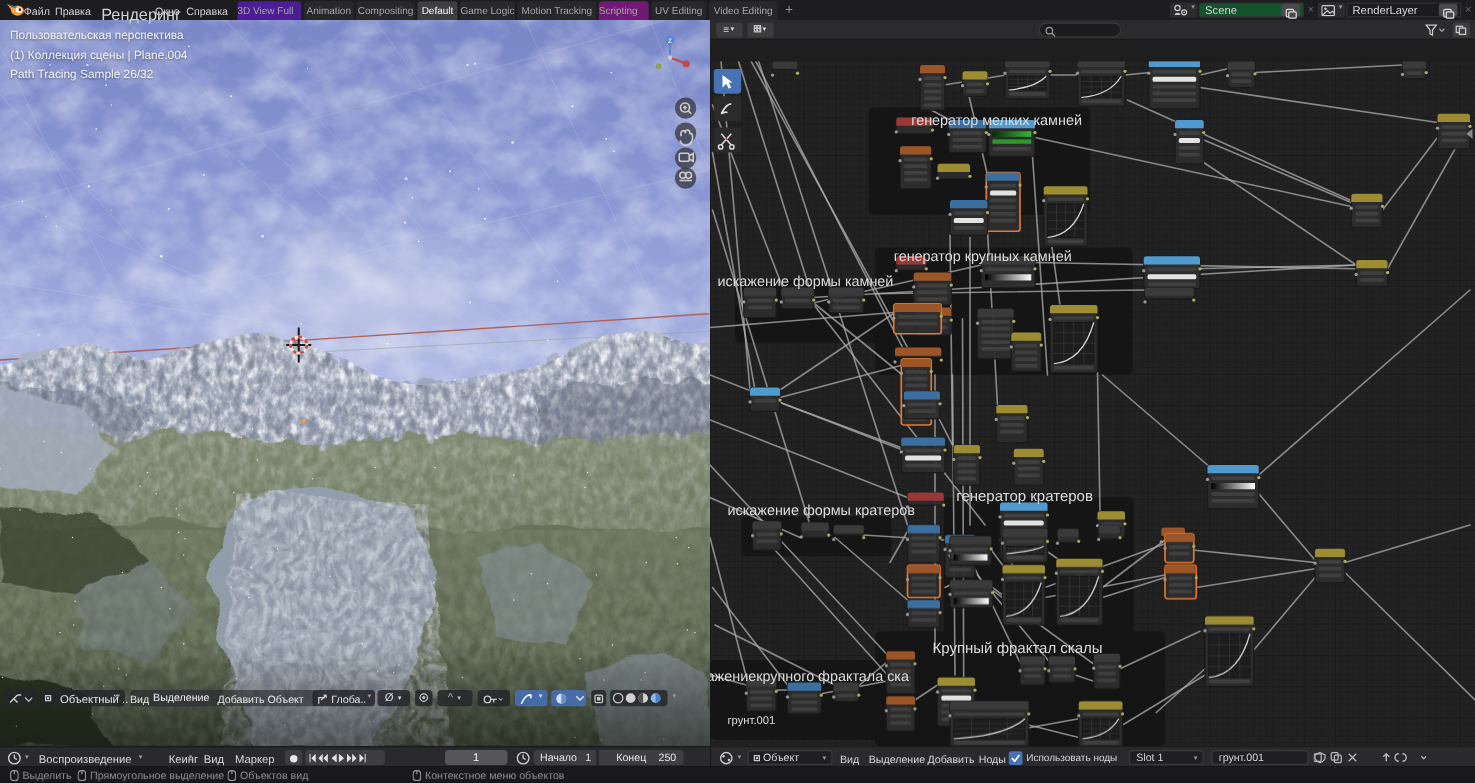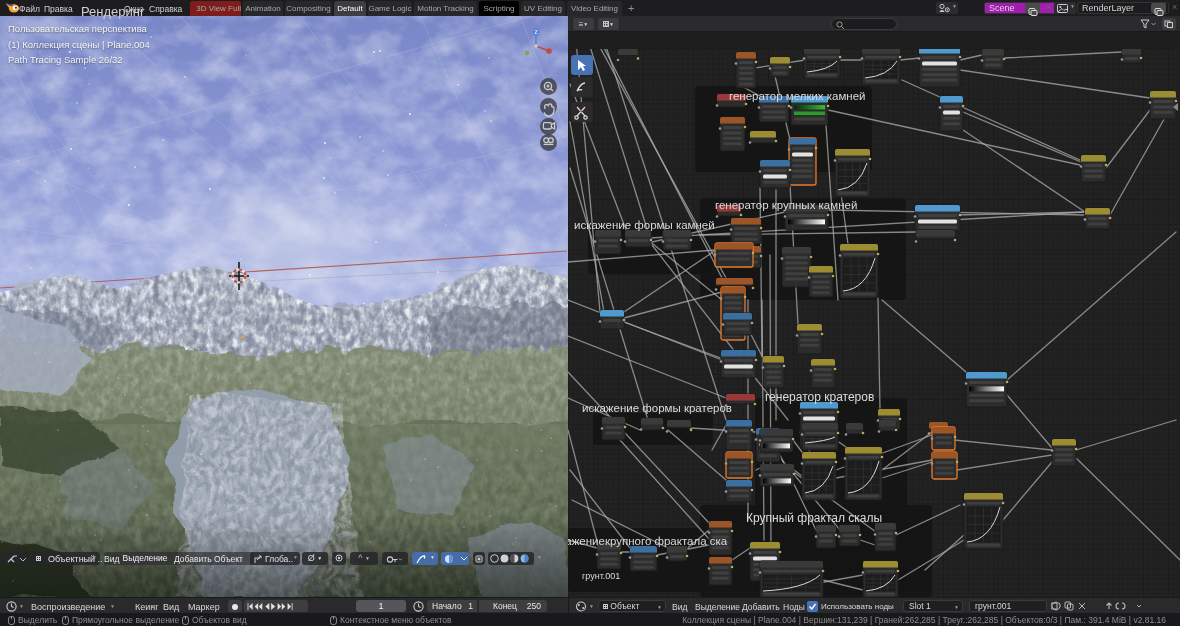--- a/index.html
+++ b/index.html
@@ -14,40 +14,40 @@
       <ellipse cx="10.2" cy="5.9" rx="2.6" ry="2.1" fill="#fff"></ellipse>
       <circle cx="10.9" cy="5.7" r="1.05" fill="#20242c"></circle>
       <path d="M0.5 1 L7 5 L4.6 6.8 Z" fill="#ff9f3e"></path>
       <path d="M0.2 0.8 L8.5 3.3 L6.8 4.6 Z" fill="#2a6ea8" opacity="0.9"></path>
     </svg>
     <span style="position:absolute;left:19px;top:3.5px;color:#d2d2d2;font-size:8.5px">Файл</span>
     <span style="position:absolute;left:44px;top:3.5px;color:#d2d2d2;font-size:8.5px">Правка</span>
     <span style="position:absolute;left:81px;top:3.5px;color:#d2d2d2;font-size:13px">Рендеринг</span>
     <span style="position:absolute;left:124px;top:3.5px;color:#d2d2d2;font-size:8.5px">Окно</span>
     <span style="position:absolute;left:149px;top:3.5px;color:#d2d2d2;font-size:8.5px">Справка</span>
-    <span style="position:absolute;left:190px;top:1px;width:51px;height:15px;background:#7f1d1d;color:#a8a8a8;font-size:8px;text-align:right;line-height:15px;border-radius:3px 3px 0 0">3D View Full</span>
+    <span style="position:absolute;left:190px;top:1px;width:51px;height:15px;background:#4c1d95;color:#a8a8a8;font-size:8px;text-align:left;line-height:15px;border-radius:3px 3px 0 0">3D View Full</span>
     <span style="position:absolute;left:243px;top:1px;width:40px;height:15px;background:#28282b;color:#a8a8a8;font-size:8px;text-align:center;line-height:15px;border-radius:3px 3px 0 0">Animation</span>
     <span style="position:absolute;left:285px;top:1px;width:47px;height:15px;background:#28282b;color:#a8a8a8;font-size:8px;text-align:center;line-height:15px;border-radius:3px 3px 0 0">Compositing</span>
     <span style="position:absolute;left:334px;top:1px;width:32px;height:15px;background:#3e3e40;color:#ffffff;font-size:8px;text-align:center;line-height:15px;border-radius:3px 3px 0 0">Default</span>
     <span style="position:absolute;left:368px;top:1px;width:44px;height:15px;background:#28282b;color:#a8a8a8;font-size:8px;text-align:center;line-height:15px;border-radius:3px 3px 0 0">Game Logic</span>
     <span style="position:absolute;left:414px;top:1px;width:63px;height:15px;background:#28282b;color:#a8a8a8;font-size:8px;text-align:center;line-height:15px;border-radius:3px 3px 0 0">Motion Tracking</span>
-    <span style="position:absolute;left:479px;top:1px;width:40px;height:15px;background:#000000;color:#a8a8a8;font-size:8px;text-align:center;line-height:15px;border-radius:3px 3px 0 0">Scripting</span>
+    <span style="position:absolute;left:479px;top:1px;width:40px;height:15px;background:#701a75;color:#a8a8a8;font-size:8px;text-align:left;line-height:15px;border-radius:3px 3px 0 0">Scripting</span>
     <span style="position:absolute;left:521px;top:1px;width:44px;height:15px;background:#28282b;color:#a8a8a8;font-size:8px;text-align:center;line-height:15px;border-radius:3px 3px 0 0">UV Editing</span>
     <span style="position:absolute;left:567px;top:1px;width:55px;height:15px;background:#28282b;color:#a8a8a8;font-size:8px;text-align:center;line-height:15px;border-radius:3px 3px 0 0">Video Editing</span>
     <span style="position:absolute;left:628px;top:2px;color:#909090;font-size:11px">+</span>
     <span style="position:absolute;left:936px;top:2px;width:22px;height:12px;background:#2c2c2e;border-radius:2px">
       <svg style="position:absolute;left:2px;top:1px" width="12" height="10" viewBox="0 0 12 10">
         <circle cx="4" cy="3.4" r="2.1" fill="none" stroke="#ccc" stroke-width="1"></circle>
         <path d="M1.5,9 a2.6,2.6 0 0 1 5,0 Z" fill="#ccc"></path>
         <circle cx="9.3" cy="6.8" r="2" fill="none" stroke="#ccc" stroke-width="1"></circle>
         <circle cx="9.3" cy="6.8" r="0.7" fill="#ccc"></circle>
       </svg>
       <span style="position:absolute;right:1px;top:1px;color:#999;font-size:7px"><b class="c">▼</b></span>
     </span>
-    <span style="position:absolute;left:984px;top:2px;width:84px;height:12px;background:#a21caf;border:1px solid #333;border-radius:2px;color:#d6d6d6;font-size:9px;line-height:10px;padding-left:4px">Scene</span>
+    <span style="position:absolute;left:959px;top:2px;width:84px;height:12px;background:#14532d;border:1px solid #333;border-radius:2px;color:#d6d6d6;font-size:9px;line-height:10px;padding-left:4px">Scene</span>
     <span style="position:absolute;left:1025px;top:3px;width:15px;height:10px;background:#4a4a4c;border-radius:2px"><svg width="15" height="10" viewBox="0 0 15 10">
         <rect x="4" y="1.5" width="6" height="6" rx="1" fill="none" stroke="#ddd" stroke-width="1"></rect>
         <rect x="6" y="3.5" width="6" height="5" rx="1" fill="#4a4a4c" stroke="#ddd" stroke-width="1"></rect>
       </svg></span>
     <span style="position:absolute;left:1046px;top:1.5px;color:#6a6a6a;font-size:9px">×</span>
     <span style="position:absolute;left:1054px;top:2px;width:22px;height:12px;background:#2c2c2e;border-radius:2px">
       <svg style="position:absolute;left:3px;top:1.5px" width="11" height="9" viewBox="0 0 11 9">
         <rect x="0.5" y="0.5" width="10" height="8" rx="1" fill="none" stroke="#ccc" stroke-width="1"></rect>
         <circle cx="3.4" cy="3" r="1" fill="#ccc"></circle>
         <path d="M1,8 L5,4.5 L7,6.5 L9,5 L10.5,6.5" stroke="#ccc" stroke-width="1" fill="none"></path>
@@ -1377,13 +1377,12 @@
     <svg style="position:absolute;left:182px;top:2.5px" width="7" height="9" viewBox="0 0 7 9">
       <rect x="0.5" y="0.5" width="6" height="8" rx="2.4" fill="none" stroke="#9a9a9a" stroke-width="0.9"></rect>
       <line x1="3.5" y1="0.5" x2="3.5" y2="3.4" stroke="#9a9a9a" stroke-width="0.9"></line>
     </svg>
     <span style="position:absolute;left:192px;top:2px">Объектов вид</span>
     <svg style="position:absolute;left:330px;top:2.5px" width="7" height="9" viewBox="0 0 7 9">
       <rect x="0.5" y="0.5" width="6" height="8" rx="2.4" fill="none" stroke="#9a9a9a" stroke-width="0.9"></rect>
       <line x1="3.5" y1="0.5" x2="3.5" y2="3.4" stroke="#9a9a9a" stroke-width="0.9"></line>
     </svg>
     <span style="position:absolute;left:340px;top:2px">Контекстное меню объектов</span>
-    <span style="position:absolute;right:14px;top:2px">Коллекция сцены | Plane.004 | Вершин:131,239 | Граней:262,285 | Треуг.:262,285 | Объектов:0/3 | Пам.: 391.4 MiB | v2.81.16</span>
   </div>
 </body></html>

